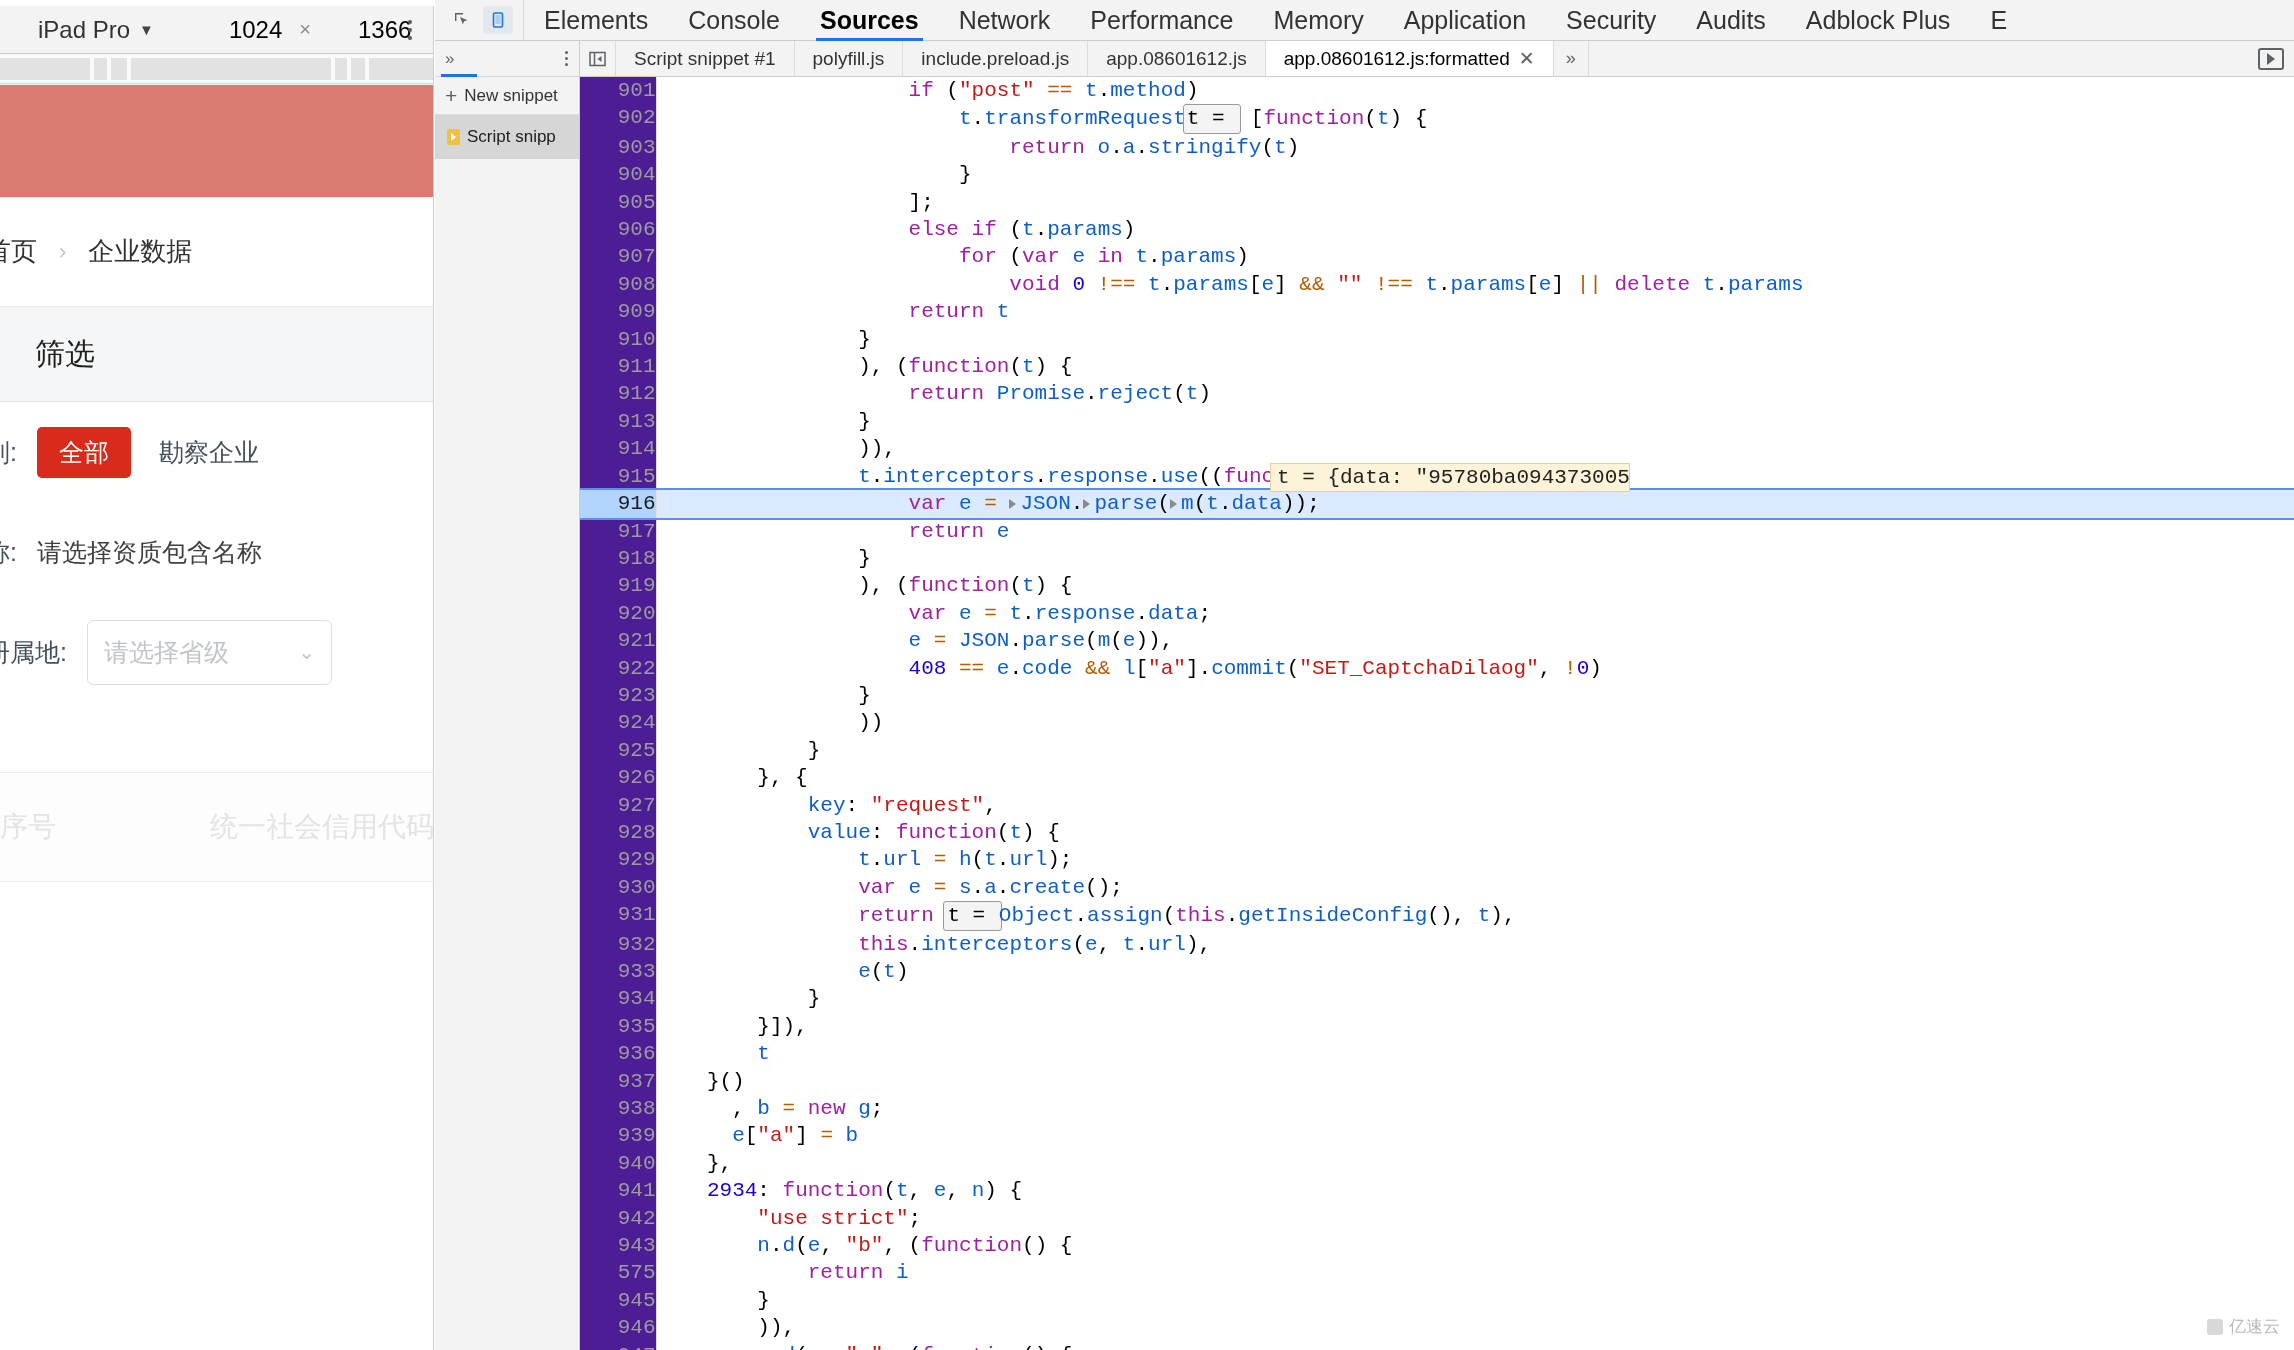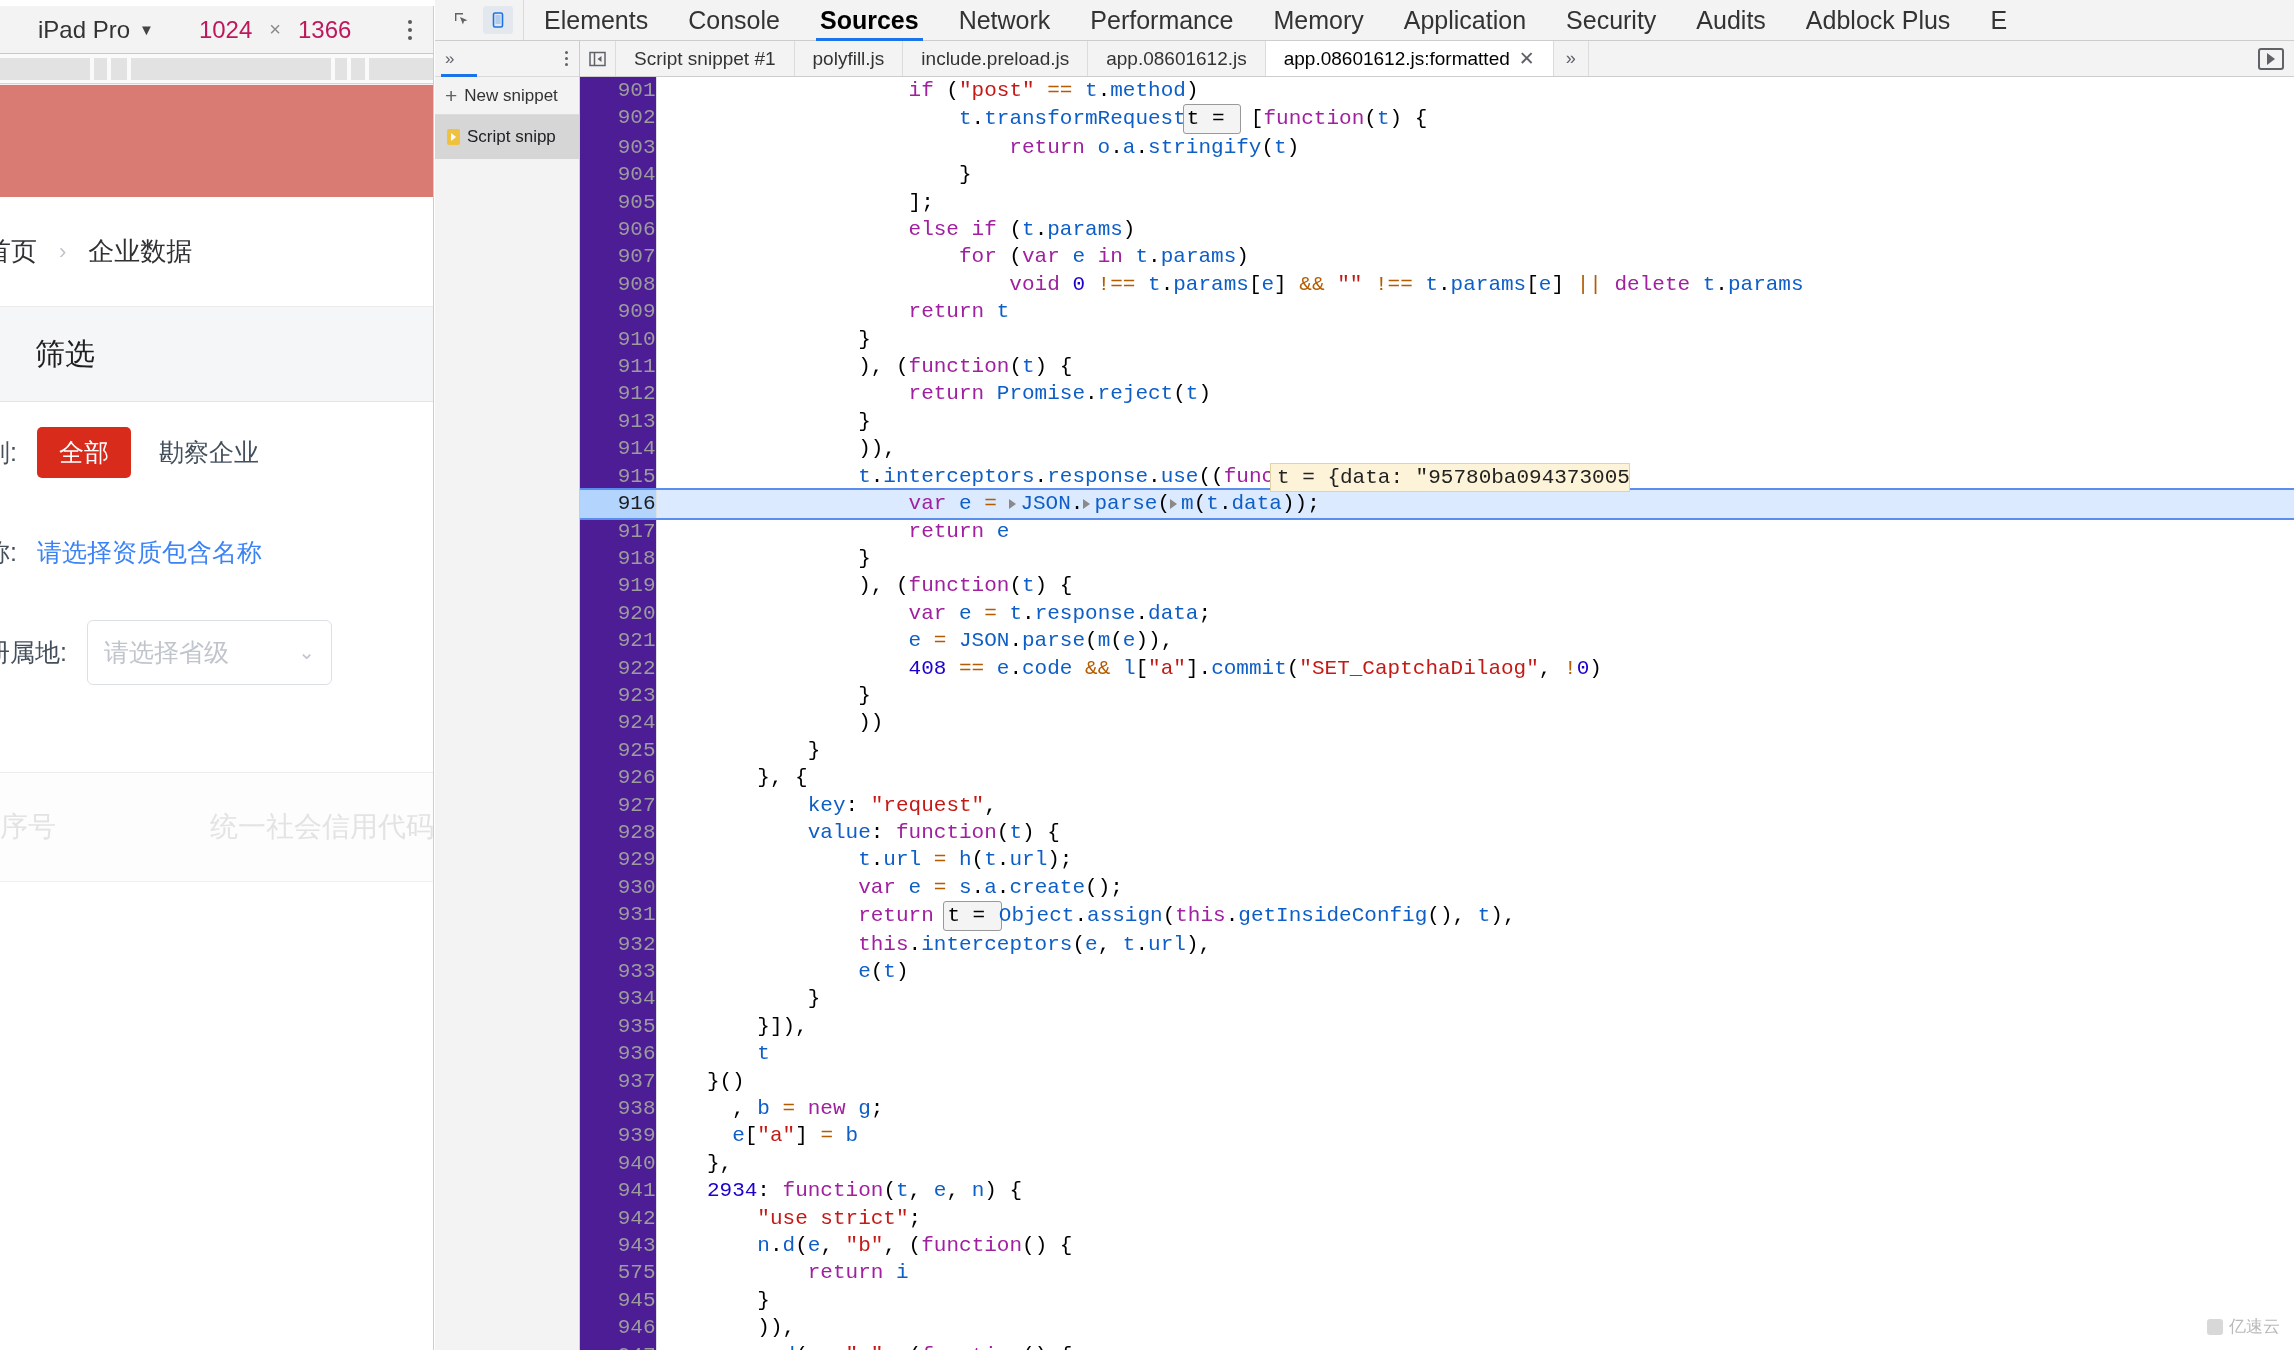--- a/index.html
+++ b/index.html
@@ -26,21 +26,21 @@
     display: flex; align-items: center;
   }
   .dev-sel {
     margin-left: 38px;
     font-size: 24px; color: #333;
     display: flex; align-items: center; gap: 9px;
     white-space: nowrap;
   }
   .caret-down { font-size: 15px; color: #444; line-height: 1; }
   .dims { display: flex; align-items: center; margin-left: 45px; gap: 17px; }
-  .dims .num { font-size: 24px; color: #be185d; }
+  .dims .num { font-size: 24px; color: #000000; margin-left: 30px; }
   .dims .x { font-size: 20px; color: #8a8a8a; }
   .kebab {
     position: absolute; right: 18px; top: 50%; transform: translateY(-50%);
     display: flex; flex-direction: column; gap: 4px; align-items: center;
     padding: 4px;
   }
   .kebab i { display: block; width: 4px; height: 4px; border-radius: 50%; background: #5a5a5a; }
 
   #ruler {
     height: 30px; width: 434px; background: #fafafa;
@@ -84,21 +84,21 @@
   }
   .form-row .flabel { color: #43505c; white-space: nowrap; }
   .form-row .fcontrol { margin-left: 20px; display: flex; align-items: center; gap: 28px; }
   .pill {
     background: #d92b1c; color: #fff;
     font-size: 25px; padding: 9px 22px; border-radius: 5px;
     white-space: nowrap;
     text-align: center;
   }
   .pill-plain { color: #43505c; font-size: 25px; white-space: nowrap; }
-  .redtext { color: #3b82f6; font-size: 25px; white-space: nowrap; }
+  .redtext { color: #404040; font-size: 25px; white-space: nowrap; }
   .select-box {
     width: 245px; height: 65px;
     border: 1px solid #dcdfe6; border-radius: 6px;
     display: flex; align-items: center; justify-content: space-between;
     padding: 0 16px; background: #fff;
   }
   .select-box .ph { color: #c0c4cc; font-size: 25px; }
   .select-box .chev { color: #c0c4cc; font-size: 20px; }
   #table-head {
     margin-top: 70px;

